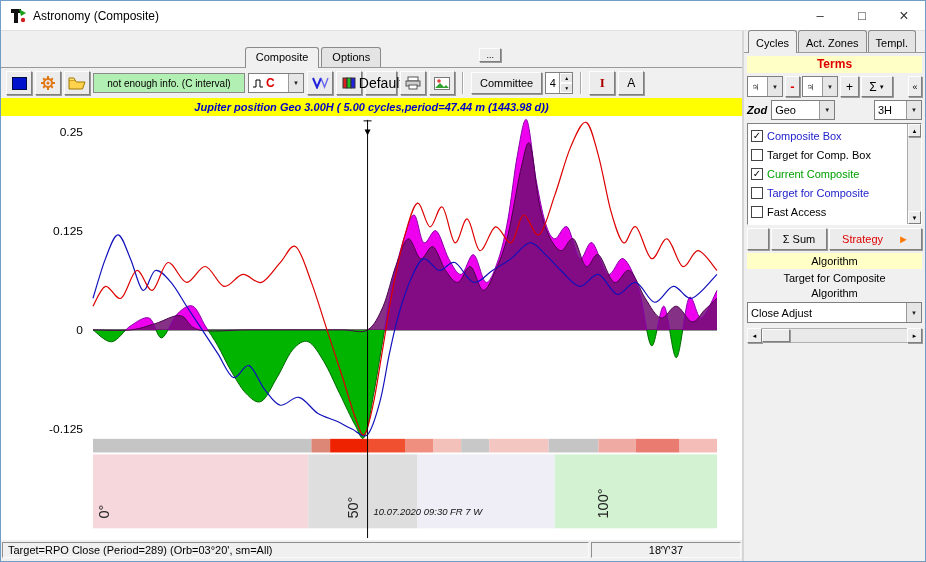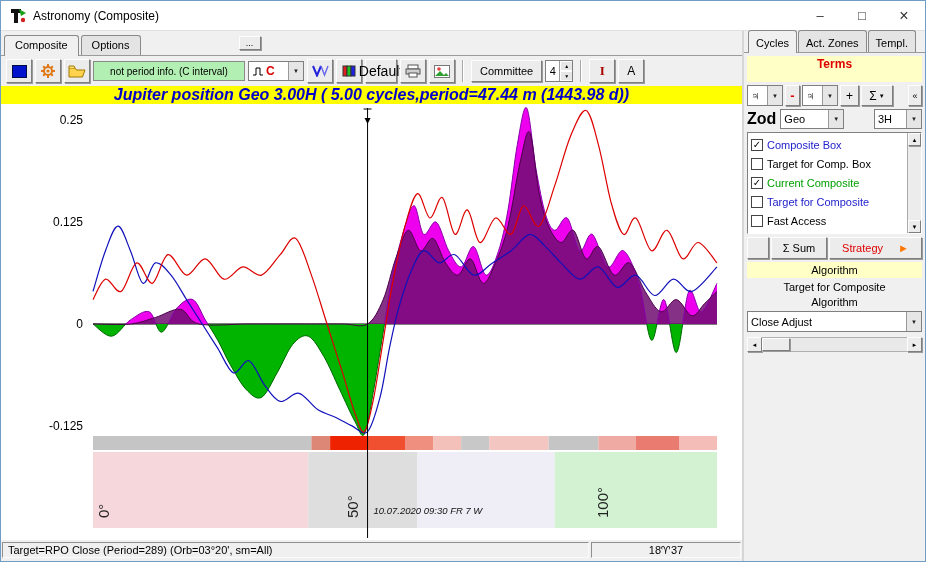--- a/index.html
+++ b/index.html
@@ -11,21 +11,21 @@
   .app-icon { width:18px; height:18px; margin-right:6px; flex:0 0 auto; }
   .title-text { font-size:12px; color:#000; }
   .tb-spacer { flex:1; }
   .winbtn { width:42px; height:29px; display:flex; align-items:center; justify-content:center; font-size:13px; color:#333; cursor:default; }
 
   .content { display:flex; height:530px; }
   .left-col { width:741px; display:flex; flex-direction:column; }
   .right-col { flex:1; display:flex; flex-direction:column; background:#f0f0f0; border-left:2px solid #d6d6d6; }
 
   
-  .tabstrip { height:25px; display:flex; align-items:flex-end; padding-left:3px; background:#f0f0f0; border-bottom:1px solid #9a9a9a; }
+  .tabstrip { height:37px; display:flex; align-items:flex-end; padding-left:3px; background:#f0f0f0; border-bottom:1px solid #9a9a9a;justify-content:center; }
   .tab { font-size:11px; padding:3px 10px 4px; border:1px solid #8a8a8a; border-bottom:none; border-radius:3px 3px 0 0; margin-right:2px; background:#e4e4e4; color:#000; position:relative; }
   .tab.active { background:#f0f0f0; margin-bottom:-1px; padding-bottom:5px; }
 
   .btn { border:1px solid; border-color:#fdfdfd #7e7e7e #7e7e7e #fdfdfd; background:#ececec; display:inline-flex; align-items:center; justify-content:center; color:#000; box-shadow:1px 1px 0 #9a9a9a; }
 
   .more-btn { margin-left:96px; margin-bottom:5px; width:22px; height:14px; font-size:9px; }
 
   
   .toolbar { height:30px; display:flex; align-items:center; gap:3px; padding:0 5px; background:#f0f0f0; }
   .tbtn { height:24px; min-width:26px; }
@@ -38,44 +38,44 @@
   .default-btn { width:32px; height:24px; font-size:14px; line-height:9px; }
   .tsep { width:0; height:22px; border-left:1px solid #a8a8a8; border-right:1px solid #ffffff; margin:0 4px; }
   .committee-btn { height:22px; padding:0 8px; font-size:11px; }
   .spinner { height:22px; display:flex; border:1px solid #7f7f7f; background:#fff; }
   .spin-val { width:13px; font-size:11px; display:flex; align-items:center; justify-content:center; }
   .spin-btns { width:13px; display:flex; flex-direction:column; border-left:1px solid #9a9a9a; }
   .sp { flex:1; font-size:5px; display:flex; align-items:center; justify-content:center; background:#e6e6e6; border:1px solid #fff; border-right:none; }
   .i-btn { width:20px; font-family:"Liberation Serif","DejaVu Serif",serif; color:#aa0000; font-weight:bold; font-size:13px; }
   .a-btn { width:20px; font-size:12px; }
 
-  .banner { height:18px; background:#ffff00; display:flex; align-items:center; justify-content:center; font-size:16px; font-weight:bold; font-style:italic; color:#0000cc; }
+  .banner { height:18px; background:#ffff00; display:flex; align-items:center; justify-content:center; font-size:11px; font-weight:bold; font-style:italic; color:#0000cc; }
 
   .chart-wrap { flex:1; background:#fff; position:relative; }
   .chart-wrap svg { position:absolute; inset:0; width:100%; height:100%; }
 
   .statusbar { height:22px; background:#f0f0f0; border-top:1px solid #ffffff; display:flex; gap:2px; padding:2px 1px; font-size:11px; }
   .sb-cell { border:1px solid; border-color:#8f8f8f #fbfbfb #fbfbfb #8f8f8f; display:flex; align-items:center; padding:0 5px; height:16px; color:#000; white-space:nowrap; overflow:hidden; }
   .sb-left { flex:1; }
   .sb-right { width:150px; justify-content:center; }
 
   
   .ptabs { height:22px; display:flex; align-items:flex-end; padding-left:4px; border-bottom:1px solid #9a9a9a; }
   .ptab { font-size:11px; padding:6px 7px 3px; border:1px solid #8a8a8a; border-bottom:none; border-radius:3px 3px 0 0; margin-right:1px; background:#e4e4e4; }
   .ptab.active { background:#f0f0f0; margin-bottom:-1px; padding-bottom:4px; }
   .pbody { flex:1; padding:3px; display:flex; flex-direction:column; gap:3px; }
-  .terms-header { background:#ffffc6; color:#e00000; font-weight:bold; font-size:12px; text-align:center; height:26px; line-height:17px; }
+  .terms-header { background:#ffffc6; color:#e00000; font-weight:bold; font-size:12px; text-align:center; height:17px; line-height:17px; }
   .trow { display:flex; align-items:center; gap:2px; }
   .planet-combo { width:36px; height:21px; font-size:12px; }
   .minus-btn { width:15px; height:21px; color:#dd0000; font-weight:bold; font-size:13px; }
   .plus-btn { width:19px; height:21px; font-size:12px; }
   .sigma-btn { width:32px; height:21px; font-size:12px; gap:2px; }
   .sigma-dd { font-size:6px; }
   .collapse-btn { width:14px; height:21px; font-size:9px; margin-left:auto; }
-  .zod-label { font-size:16px; font-weight:bold; margin-right:2px; }
+  .zod-label { font-size:11px; font-weight:bold; margin-right:2px;font-style:italic; }
   .zod-combo { width:64px; }
   .harm-combo { width:48px; margin-left:auto; }
   .auto-row { background:#ffffc6; height:22px; padding:0 2px; }
   .cb { width:12px; height:12px; background:#fff; border:1px solid #444; display:inline-flex; align-items:center; justify-content:center; font-size:10px; line-height:10px; color:#000; flex:0 0 auto; }
   .auto-label { font-size:11px; font-weight:bold; margin-left:4px; }
   .checklist { background:#fff; border:1px solid; border-color:#808080 #ffffff #ffffff #808080; height:102px; position:relative; padding:2px 17px 2px 3px; overflow:hidden; }
   .cl-item { display:flex; align-items:center; gap:4px; height:19px; font-size:11px; }
   .vsb { position:absolute; right:0; top:0; bottom:0; width:14px; background:#ececec; border-left:1px solid #aaa; display:flex; flex-direction:column; justify-content:space-between; }
   .sbtn { height:13px; font-size:6px; }
   .mini-btn { width:22px; height:22px; }
@@ -136,21 +136,21 @@
             </g>
             <circle cx="8" cy="8" r="1.6" fill="#e07818"></circle>
           </svg>
         </div>
         <div class="btn tbtn">
           <svg width="18" height="14" viewBox="0 0 18 14">
             <path d="M1 4h6l1.5 2H17l-2.5 7H1z" fill="#ffd34d" stroke="#a07800"></path>
             <path d="M1 4V2h5l1 2" fill="#ffe27a" stroke="#a07800"></path>
           </svg>
         </div>
-        <div class="info-box">not period info. (C interval)</div>
+        <div class="info-box">not enough info. (C interval)</div>
         <div class="combo c-combo">
           <svg width="12" height="11" viewBox="0 0 12 11">
               <polyline points="1,9 4,9 4,2 8,2 8,9 11,9" stroke="#000" fill="none"></polyline>
             </svg>
           <span class="c-red">C</span>
           <span class="dd-btn">▼</span>
         </div>
         <div class="btn tbtn">
           <svg width="17" height="12" viewBox="0 0 17 12">
             <path d="M1,1 L5,10.5 L9,1" stroke="#2222dd" stroke-width="2" fill="none"></path>

